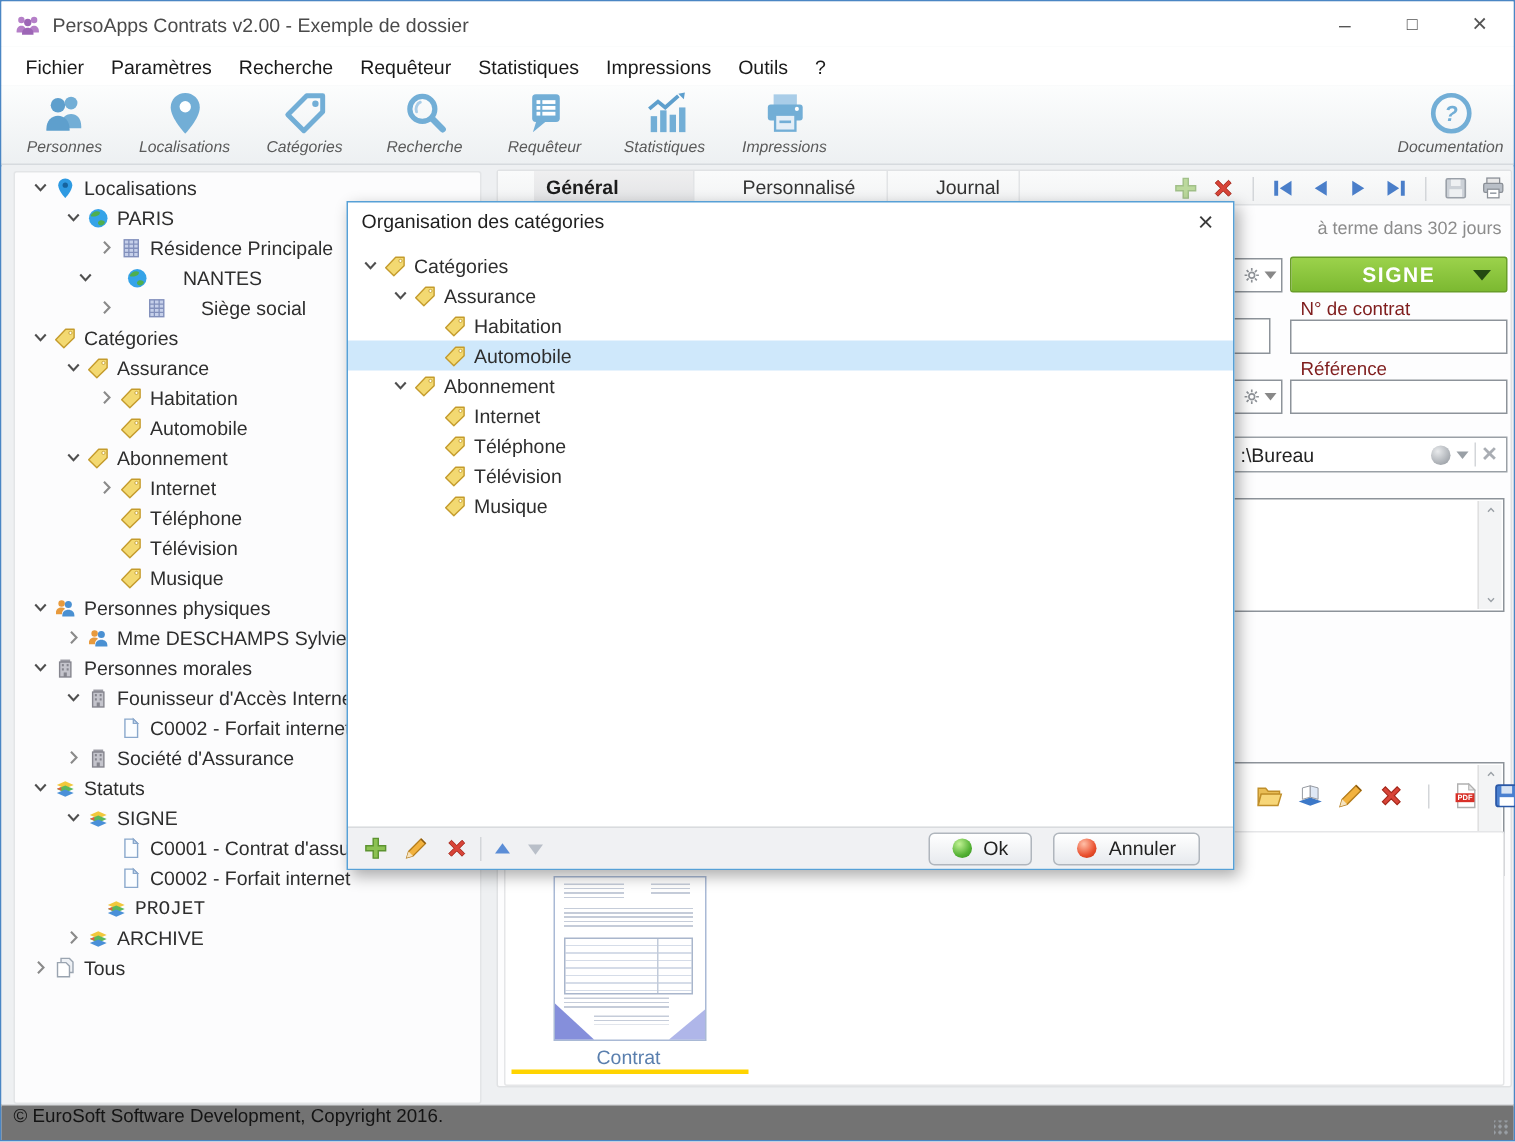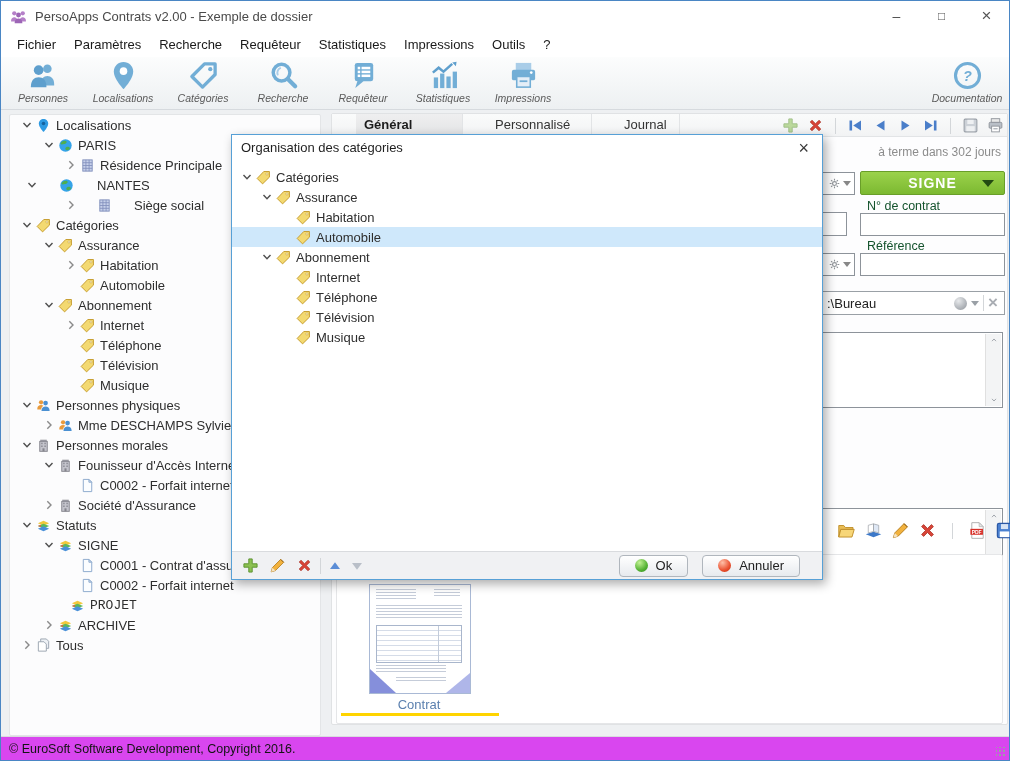--- a/index.html
+++ b/index.html
@@ -32,21 +32,21 @@
   
   .main{position:absolute;left:330px;top:2px;width:675px;height:610px;background:#fdfdfe;border:1px solid #e0e2e4;border-radius:2px;box-sizing:content-box;}
   .tabstrip{position:absolute;top:0;left:0;right:0;height:22px;background:linear-gradient(#fafbfb,#f2f3f4);border-bottom:1px solid #e2e4e6;display:flex;}
   .tab{line-height:22px;font-size:13px;color:#333;padding-left:8px;border-right:1px solid #e2e4e6;box-sizing:border-box;margin-left:24px;}
   .tab.active{background:linear-gradient(#efeff0,#e2e3e5);font-weight:bold;color:#1c1c1c;}
   .rec-toolbar{position:absolute;top:3px;left:446px;display:flex;align-items:center;}
   .rec-toolbar svg{flex:none;}
   .vsep{width:1px;height:16px;background:#d3d6d9;margin:0 7px;}
   .term-text{position:absolute;top:31px;right:6px;font-size:12px;color:#8c8c8c;}
   .abs{position:absolute;box-sizing:border-box;}
-  .fld-label{font-size:12.5px;color:#14532d;}
+  .fld-label{font-size:12.5px;color:#7f1d1d;}
   .fld-input{border:1px solid #8d939a;background:#fff;}
   .combo{border:1px solid #8d939a;background:#fff;display:flex;align-items:center;justify-content:flex-end;padding-right:3px;gap:3px;}
   .combo .dd{width:0;height:0;border-left:4px solid transparent;border-right:4px solid transparent;border-top:5px solid #666;}
   .combo .dd.thin{border-top-color:#888;}
   .signe-btn{background:linear-gradient(#9bd24b,#7cb931);border:1px solid #699e29;border-radius:2px;color:#fff;font-weight:bold;font-size:14px;letter-spacing:1px;display:flex;align-items:center;justify-content:center;}
   .signe-btn .dd{position:absolute;right:10px;width:0;height:0;border-left:6px solid transparent;border-right:6px solid transparent;border-top:7px solid #234a12;}
   .path-field{border:1px solid #9aa0a6;background:#fff;display:flex;align-items:center;font-size:13px;color:#222;}
   .path-field .val{padding-left:14px;flex:1;white-space:nowrap;overflow:hidden;}
   .sphere{width:13px;height:13px;border-radius:50%;background:radial-gradient(circle at 35% 30%,#e8eaec,#b5b9be 55%,#8d9298);flex:none;}
   .mini-dd{width:0;height:0;border-left:4px solid transparent;border-right:4px solid transparent;border-top:5px solid #9aa0a6;margin:0 4px;}
@@ -73,21 +73,21 @@
   .dlg-close{font-size:18px;color:#3a3a3a;line-height:1;padding:0 4px;cursor:default;}
   .dlg-tree{position:absolute;top:28px;left:0;right:0;bottom:28px;overflow:hidden;padding-top:4px;}
   .dlg-footer{position:absolute;left:0;right:0;bottom:0;height:28px;background:#f0f1f3;border-top:1px solid #d9dbde;display:flex;align-items:center;padding:0 10px;box-sizing:border-box;}
   .dlg-footer svg{flex:none;}
   .dlg-btn{height:22px;border:1px solid #b0b6bd;border-radius:4px;background:linear-gradient(#ffffff,#e7eaee);display:flex;align-items:center;gap:8px;font-size:13px;color:#222;padding:0 15px;box-sizing:border-box;}
   .dot{width:13px;height:13px;border-radius:50%;flex:none;}
   .dot.green{background:radial-gradient(circle at 35% 28%,#c2f294,#55b235 60%,#2f8c1c);}
   .dot.red{background:radial-gradient(circle at 35% 28%,#ffc0a8,#ea5130 60%,#bf2a09);}
   .btn-gap{flex:1;}
   
-  .statusbar{position:absolute;left:0;right:0;bottom:0;height:24px;background:#d946ef;border-top:1px solid #d9dbde;display:flex;align-items:center;padding-left:8px;box-sizing:border-box;font-size:12.5px;color:#141414;}
+  .statusbar{position:absolute;left:0;right:0;bottom:0;height:24px;background:#737373;border-top:1px solid #d9dbde;display:flex;padding-left:8px;box-sizing:border-box;font-size:12.5px;color:#141414;}
   .grip{position:absolute;right:3px;bottom:3px;width:10px;height:10px;background-image:radial-gradient(#9aa0a6 1px,transparent 1.2px);background-size:4px 4px;background-position:bottom right;}
 </style>
 </head>
 <body>
 
 <svg width="0" height="0" style="position:absolute">
   <defs>
     <symbol id="app-icon" viewBox="0 0 16 16">
         <g fill="#b57fc8">
           <circle cx="4" cy="5" r="2"></circle>
@@ -379,21 +379,21 @@
         </div>
         <div class="trow" style="padding-left: 54px;">
           <span class="chev"><svg width="14" height="14">
               <use href="#chev-right-icon"></use>
             </svg></span>
           <svg class="tic">
             <use href="#building-icon"></use>
           </svg>
           <span>Résidence Principale</span>
         </div>
-        <div class="trow" style="padding-left: 15px; gap: 18px;">
+        <div class="trow" style="padding-left: 40px; gap: 18px;">
           <span class="chev"><svg width="14" height="14">
               <use href="#chev-down-icon"></use>
             </svg></span>
           <svg class="tic">
             <use href="#globe-icon"></use>
           </svg>
           <span>NANTES</span>
         </div>
         <div class="trow" style="padding-left: 54px; gap: 17px;">
           <span class="chev"><svg width="14" height="14">

